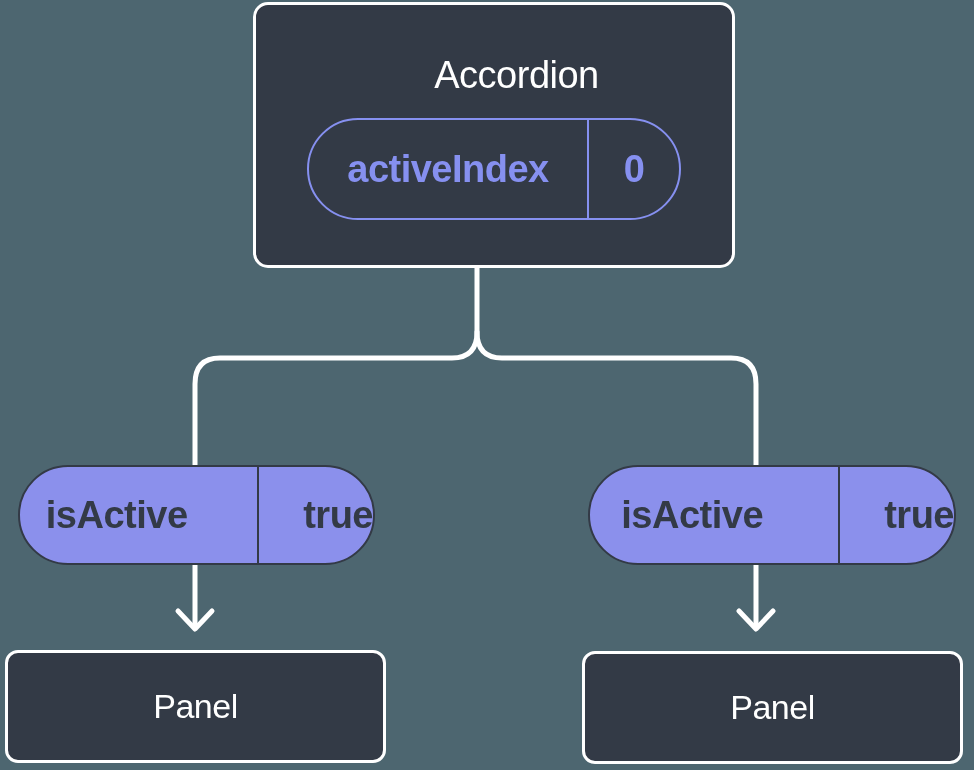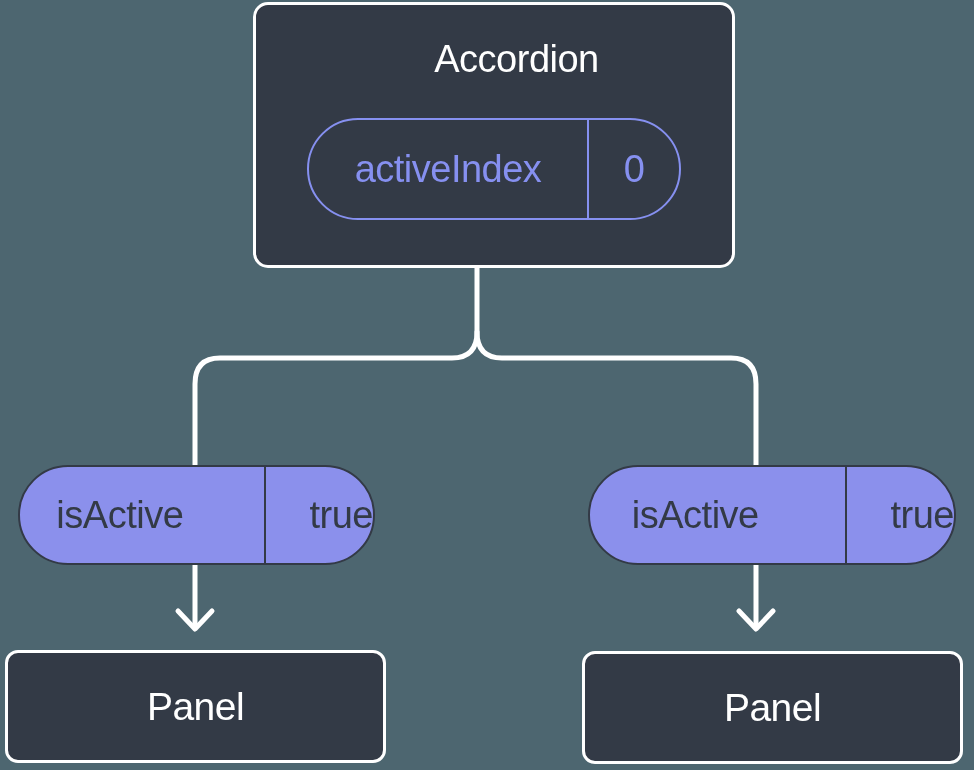--- a/index.html
+++ b/index.html
@@ -29,46 +29,46 @@
   .component-box{
     position:absolute;
     background:var(--node);
     border:3px solid var(--white);
     color:var(--white);
   }
   .accordion-box{
     left:253px;top:2px;width:482px;height:266px;border-radius:15px;
   }
   .accordion-title{
-    position:absolute;left:0;right:0;top:32px;
+    position:absolute;left:0;right:0;top:48px;
     text-align:center;
     font-size:38px;font-weight:500;line-height:44px;
     letter-spacing:-0.5px;
     color:var(--white);
     margin-left:45px;
   }
   .panel-box{
     width:381px;height:113px;border-radius:13px;
     display:flex;align-items:center;justify-content:center;
   }
   .panel-box.left{left:5px;top:650px;}
   .panel-box.right{left:582px;top:651px;}
   .panel-title{
-    font-size:39px;font-weight:500;letter-spacing:-0.5px;color:var(--white);
+    font-size:34px;font-weight:500;letter-spacing:-0.5px;color:var(--white);
   }
   
   .pill{
     position:absolute;
     display:flex;align-items:stretch;
     border-radius:999px;
     overflow:hidden;
   }
   .pill .seg{
     display:flex;align-items:center;justify-content:center;
-    font-size:38px;font-weight:400;letter-spacing:-0.5px;
+    font-size:38px;font-weight:700;letter-spacing:-0.5px;
     white-space:nowrap;
   }
   .pill .seg-value{flex:1;}
   .pill .divider{width:2px;align-self:stretch;}
   
   .state-pill{
     left:51px;top:113px;width:374px;height:102px;
     border:2px solid var(--purple-accent);
     background:transparent;
     color:var(--purple-accent);

